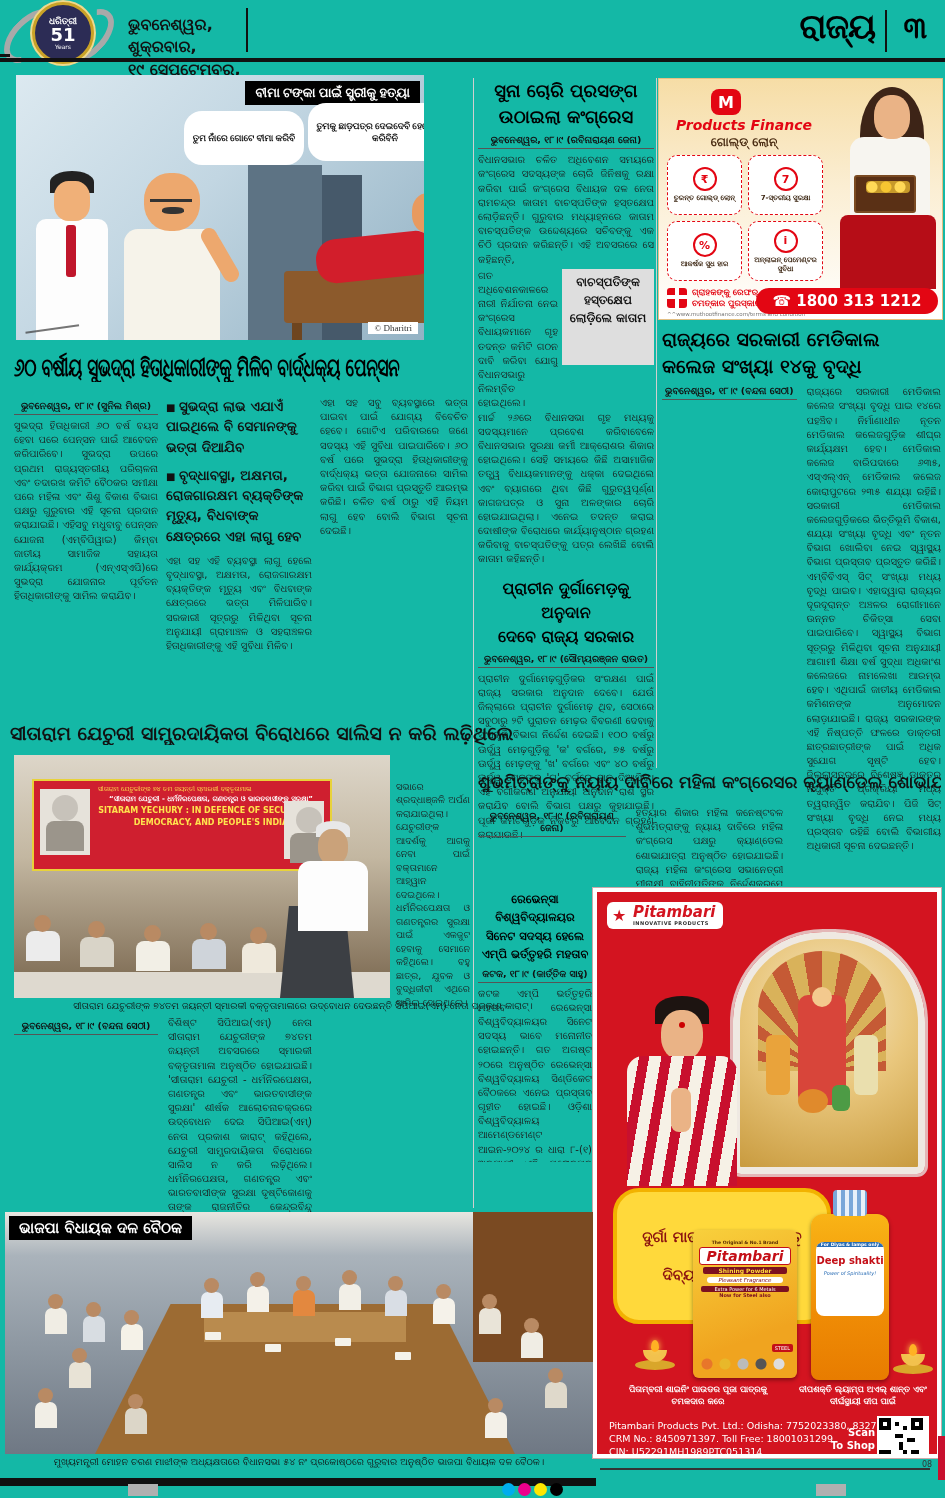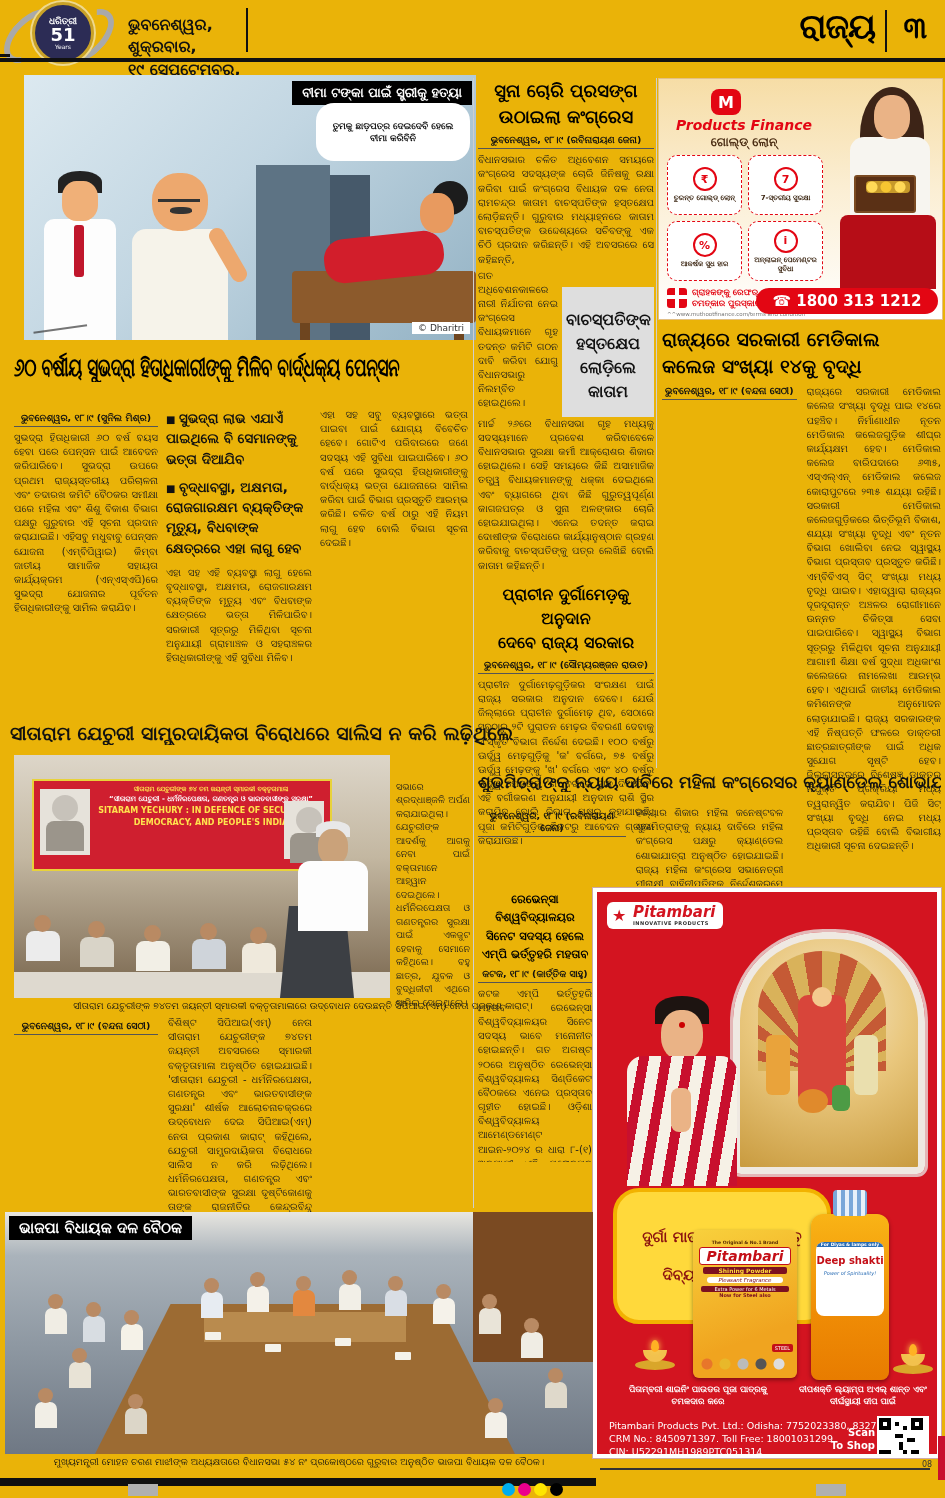--- a/index.html
+++ b/index.html
@@ -1,16 +1,16 @@
 <!DOCTYPE html>
 <html><head>
 <meta charset="utf-8">
 <style>
   html,body{margin:0;padding:0;background:#e9e9e9;}
-  .page{position:relative;width:945px;height:1498px;background:#eab308;overflow:hidden;
+  .page{position:relative;width:945px;height:1498px;background:#14b8a6;overflow:hidden;
         font-family:"DejaVu Sans",sans-serif;color:#111;}
   .abs{position:absolute;}
   
   .logo-wrap{left:14px;top:2px;width:110px;height:56px;}
   .laurel{position:absolute;width:26px;height:54px;border:6px solid #a9a9a9;border-radius:50%;}
   .laurel.l{left:-2px;top:1px;border-right-color:transparent;border-top-color:transparent;transform:rotate(45deg);}
   .laurel.r{right:18px;top:1px;border-left-color:transparent;border-bottom-color:transparent;transform:rotate(45deg);}
   .logo-circle{position:absolute;left:18px;top:0;width:56px;height:56px;border-radius:50%;
                background:#2c2c55;border:3px solid #c9a227;box-shadow:0 0 0 2px #efd98d;
                display:flex;flex-direction:column;align-items:center;justify-content:center;color:#fff;}
@@ -18,22 +18,22 @@
   .logo-years{font-size:18px;font-weight:bold;line-height:1;}
   .logo-years-label{font-size:6px;line-height:1;}
   .dateline{left:128px;top:14px;width:115px;font-size:16px;font-weight:bold;line-height:1.4;}
   .date-divider{left:246px;top:8px;width:2px;height:44px;background:#111;}
   .section-label{right:70px;top:6px;font-size:34px;font-weight:bold;letter-spacing:-1px;}
   .sec-divider{right:58px;top:10px;width:2px;height:42px;background:#111;}
   .page-number{right:18px;top:10px;font-size:30px;font-weight:bold;}
   .head-rule{left:0;top:58px;width:945px;height:4px;background:#111;}
   .corner-tick{left:0;top:54px;width:10px;height:3px;background:#111;}
   
-  .cartoon{left:24px;top:75px;width:452px;height:265px;
-           background:linear-gradient(135deg,#dce9f0 0%,#c2d6e2 45%,#93b2c4 100%);overflow:hidden;}
+  .cartoon{left:16px;top:75px;width:408px;height:265px;
+           background:linear-gradient(135deg,#dce9f0 0%,#c2d6e2 45%,#93b2c4 100%);overflow:hidden;font-family:Liberation Serif, serif;}
   .cartoon-strip{position:absolute;right:4px;top:6px;background:#000;color:#fff;
                  padding:4px 10px;font-size:13px;font-weight:bold;}
   .bubble{position:absolute;background:#fff;border-radius:18px;display:flex;align-items:center;
           justify-content:center;text-align:center;font-size:9px;font-weight:bold;padding:6px 8px;line-height:1.35;}
   .bubble:after{content:"";position:absolute;bottom:-8px;width:0;height:0;
           border:9px solid transparent;border-top-color:#fff;}
   .bubble-left{left:168px;top:36px;width:104px;height:42px;}
   .bubble-left:after{left:24px;}
   .bubble-right{left:292px;top:28px;width:138px;height:46px;}
   .bubble-right:after{right:20px;}
@@ -63,27 +63,27 @@
   .ml{white-space:pre-line;}
   .byline{font-size:9.5px;font-weight:bold;text-align:center;border-bottom:1px solid #555;
           padding-bottom:2px;margin:4px 0;}
   .body-text{font-size:10px;line-height:1.42;text-align:justify;color:#1b1b1b;overflow:hidden;}
   .vline{background:#cfcfcf;width:1px;}
   
   .col-gold{left:478px;top:78px;width:176px;}
   .gold-h{font-size:18px;line-height:1.45;text-align:center;overflow:hidden;}
   .gold-row{display:flex;gap:4px;margin-top:2px;}
   .gold-row .body-text{flex:1;}
-  .pullquote{width:84px;background:#dedede;font-size:16px;font-weight:bold;text-align:center;
-             padding:21px 4px;line-height:1.5;height:88px;overflow:hidden;margin-top:18px;}
+  .pullquote{width:84px;background:#dedede;font-size:12px;font-weight:bold;text-align:center;
+             padding:4px 4px;line-height:1.5;height:88px;overflow:hidden;}
   .durga-h{font-size:16px;line-height:1.5;text-align:center;margin-top:10px;overflow:hidden;}
   
   .pension-h{left:14px;top:352px;width:456px;font-size:17px;white-space:nowrap;overflow:hidden;
              font-weight:bold;letter-spacing:-0.5px;transform:scaleY(1.5);transform-origin:top left;}
-  .pension-col{top:408px;height:310px;overflow:hidden;}
+  .pension-col{top:396px;height:310px;overflow:hidden;}
   .pcol1{left:14px;width:144px;}
   .pcol2{left:166px;width:146px;}
   .pcol3{left:320px;width:148px;}
   .bullet{font-size:13.5px;font-weight:bold;line-height:1.5;margin-bottom:8px;}
   .bullet:before{content:"■ ";font-size:10px;}
   
   .ad-muthoot{left:658px;top:78px;width:283px;height:240px;border:1px solid #e3c084;
               background:linear-gradient(180deg,#f6dda6 0%,#fbeed3 45%,#ffffff 100%);overflow:hidden;}
   .mt-logo{position:absolute;left:52px;top:10px;width:30px;height:26px;background:#e30613;
            border-radius:8px;color:#fff;font-weight:bold;font-size:16px;display:flex;
@@ -125,21 +125,21 @@
   
   .yech-h{left:10px;top:722px;width:640px;font-size:19px;font-weight:bold;white-space:nowrap;overflow:hidden;}
   .photo1{left:14px;top:755px;width:376px;height:243px;overflow:hidden;
           background:linear-gradient(180deg,#ddd6c9 0%,#c3b7a1 42%,#77644c 100%);}
   .banner{position:absolute;left:18px;top:24px;width:300px;height:92px;background:#cf1f2f;
           border:2px solid #e8d23a;padding:4px 6px 4px 64px;box-sizing:border-box;}
   .banner-port{position:absolute;left:6px;top:8px;width:50px;height:66px;background:#e6e2da;}
   .banner-port:before{content:"";position:absolute;left:12px;top:6px;width:26px;height:26px;border-radius:50%;background:#c7c2ba;}
   .banner-port:after{content:"";position:absolute;left:6px;top:32px;width:38px;height:30px;border-radius:8px 8px 0 0;background:#9b958b;}
   .banner-port.r{left:auto;right:6px;top:20px;width:40px;height:58px;}
-  .bl1{color:#ffe34d;font-size:6.5px;font-weight:bold;text-align:center;}
+  .bl1{color:#ffe34d;font-size:6.5px;font-weight:normal;text-align:left;}
   .bl2{color:#fff;font-size:7px;font-weight:bold;text-align:center;margin-top:2px;}
   .bl3,.bl4{color:#ffe34d;font-size:8px;font-weight:bold;text-align:center;margin-top:3px;}
   .podium{position:absolute;right:36px;bottom:0;width:74px;height:92px;background:#3c3f44;
           clip-path:polygon(12% 0,88% 0,100% 100%,0 100%);}
   .mic{position:absolute;right:66px;bottom:86px;width:3px;height:34px;background:#222;transform:rotate(18deg);}
   .speaker-head{position:absolute;right:42px;top:74px;width:30px;height:36px;background:#caa27a;border-radius:45%;}
   .speaker-hairw{position:absolute;right:40px;top:66px;width:34px;height:16px;background:#e8e8e8;border-radius:50% 50% 0 0;}
   .speaker-body{position:absolute;right:22px;top:106px;width:70px;height:70px;background:#fdfdfd;border-radius:12px 12px 0 0;}
   .sit{position:absolute;width:34px;height:30px;border-radius:8px 8px 0 0;}
   .sit:before{content:"";position:absolute;top:-16px;left:8px;width:17px;height:17px;border-radius:50%;background:#b98a63;}
@@ -275,20 +275,21 @@
     <div class="abs man2-glass"></div>
     <div class="abs man2-must"></div>
     <div class="abs man2-arm"></div>
     <div class="abs bed"></div>
     <div class="abs bed-leg1"></div>
     <div class="abs bed-leg2"></div>
     <div class="abs woman-body"></div>
     <div class="abs woman-hair"></div>
     <div class="abs woman-head"></div>
     <div class="cartoon-strip">ବୀମା ଟଙ୍କା ପାଇଁ ସ୍ତ୍ରୀକୁ ହତ୍ୟା</div>
+    <div class="bubble bubble-left">ତୁମ ନାଁରେ ଗୋଟେ ବୀମା କରିବି</div>
     <div class="bubble bubble-right">ତୁମକୁ ଛାଡ଼ପତ୍ର ଦେଇଦେବି ହେଲେ ବୀମା କରିବିନି</div>
     <div class="signature"></div>
     <div class="cartoon-credit">© Dharitri</div>
   </div>
 
   <div class="abs col-gold">
     <div class="hl gold-h ml">ସୁନା ଚୋରି ପ୍ରସଙ୍ଗ
 ଉଠାଇଲା କଂଗ୍ରେସ</div>
     <div class="byline">ଭୁବନେଶ୍ୱର, ୧୮।୯ (ରବିନାରାୟଣ ଜେନା)</div>
     <div class="body-text">ବିଧାନସଭାର ଚଳିତ ଅଧିବେଶନ ସମୟରେ କଂଗ୍ରେସ ସଦସ୍ୟଙ୍କ ଚୋରି ଜିନିଷକୁ ରକ୍ଷା କରିବା ପାଇଁ କଂଗ୍ରେସ ବିଧାୟକ ଦଳ ନେତା ରାମଚନ୍ଦ୍ର କାତାମ ବାଚସ୍ପତିଙ୍କ ହସ୍ତକ୍ଷେପ ଲୋଡ଼ିଛନ୍ତି। ଗୁରୁବାର ମଧ୍ୟାହ୍ନରେ କାତାମ ବାଚସ୍ପତିଙ୍କ ଉଦ୍ଦେଶ୍ୟରେ ସଚିବଙ୍କୁ ଏକ ଚିଠି ପ୍ରଦାନ କରିଛନ୍ତି। ଏହି ଅବସରରେ ସେ କହିଛନ୍ତି,</div>

